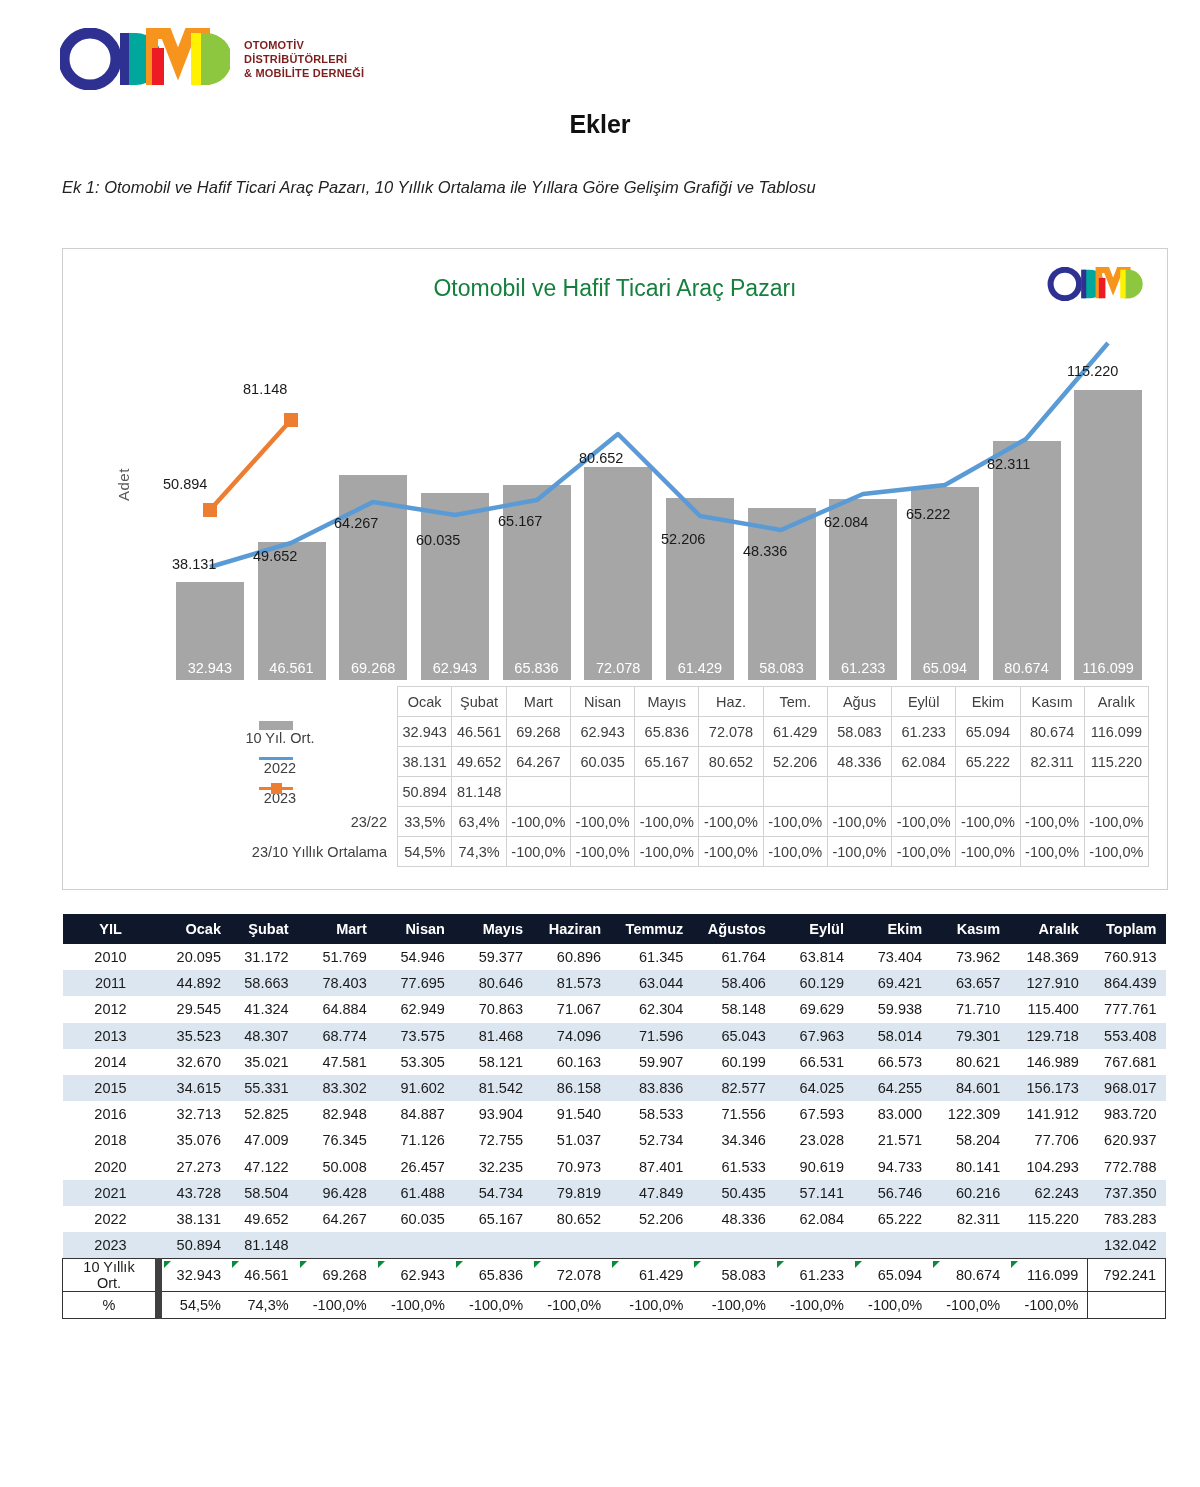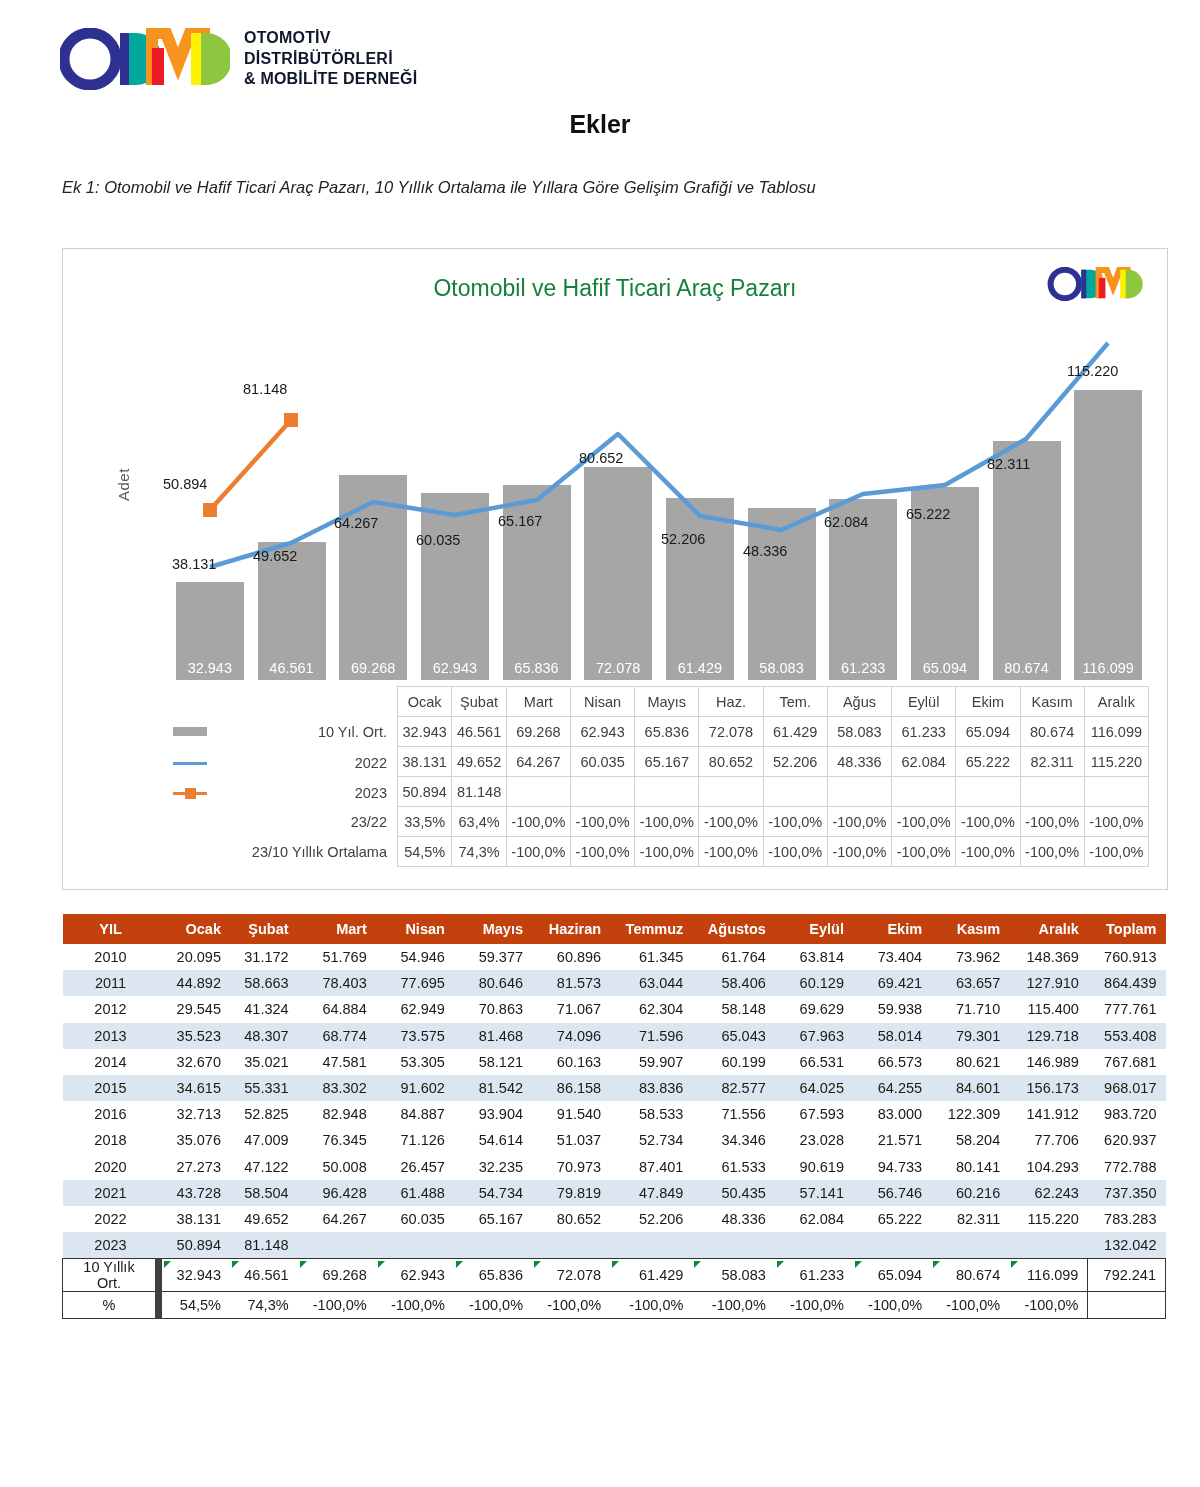--- a/index.html
+++ b/index.html
@@ -6,21 +6,21 @@
   body{
     width:1200px;height:1487px;background:#ffffff;
     font-family:"Liberation Sans", sans-serif;color:#1a1a1a;
     -webkit-font-smoothing:antialiased;
   }
   .page{position:relative;width:1200px;height:1487px;overflow:hidden;}
 
   
   .brand{position:absolute;left:60px;top:28px;display:flex;align-items:center;gap:14px;}
   .logo-svg{display:block;}
-  .brand-text{font-family:"Liberation Sans",sans-serif;font-weight:bold;font-size:16px;line-height:1.28;color:#0f172a;letter-spacing:.2px;}
+  .brand-text{font-family:"Liberation Sans",sans-serif;font-weight:bold;font-size:11px;line-height:1.28;color:#7f1d1d;letter-spacing:.2px;}
   .brand-text div{white-space:nowrap;}
 
   .doc-title{position:absolute;left:0;right:0;top:110px;text-align:center;font-size:25px;font-weight:bold;color:#111;}
   .doc-sub{position:absolute;left:62px;top:175px;width:1010px;font-style:italic;font-size:16.5px;line-height:1.5;color:#222;}
 
   
   .chart-card{position:absolute;left:62px;top:248px;width:1104px;height:640px;border:1px solid #cfcfcf;background:#fff;}
   .chart-title{position:absolute;left:0;right:0;top:26px;text-align:center;font-size:23px;color:#15803d;}
   .mini-logo{position:absolute;right:20px;top:18px;}
   .y-axis-label{position:absolute;left:52px;top:252px;transform:rotate(-90deg);transform-origin:left top;font-size:15px;color:#5a5a5a;letter-spacing:.5px;}
@@ -37,25 +37,25 @@
   
   .mini-table{position:absolute;left:106px;top:437px;width:980px;border-collapse:collapse;font-size:14.5px;color:#404040;}
   .mini-table td{border:1px solid #d2d2d2;height:29px;padding:0 4px;text-align:center;white-space:nowrap;}
   .mini-table td.lead{width:214px;text-align:right;padding-right:10px;border-left:none;border-top:none;border-bottom:none;position:relative;}
   .mini-table tr.head td.lead{border:none;}
   .mini-table tr.head td{font-size:14.5px;color:#3f3f3f;}
   .swatch-bar{display:inline-block;width:34px;height:9px;background:#a6a6a6;vertical-align:middle;margin-right:8px;}
   .swatch-line{display:inline-block;width:34px;height:3px;background:#5b9bd5;vertical-align:middle;margin-right:8px;}
   .swatch-line2{display:inline-block;width:34px;height:3px;background:#ed7d31;vertical-align:middle;margin-right:8px;position:relative;}
   .swatch-line2::after{content:"";position:absolute;left:12px;top:-4px;width:11px;height:11px;background:#ed7d31;}
-  .lead-inner{display:inline-flex;align-items:center;justify-content:space-between;width:100%;}
+  .lead-inner{display:inline-flex;align-items:center;justify-content:flex-end;width:100%;flex-direction:column;}
 
   
   .main-table{position:absolute;left:62px;top:914px;width:1104px;border-collapse:collapse;font-size:14.5px;}
-  .main-table th{background:#c2410c;color:#fff;font-weight:bold;height:30px;text-align:right;padding:0 9px;font-size:14.5px;}
+  .main-table th{background:#0f172a;color:#fff;font-weight:bold;height:30px;text-align:right;padding:0 9px;font-size:14.5px;}
   .main-table th.first{text-align:center;}
   .main-table td{height:26.2px;padding:0 9px;text-align:right;color:#1a1a1a;border:none;}
   .main-table td.first{text-align:center;}
   .main-table td.total{font-weight:normal;}
   .main-table tr.alt td{background:#dce6f1;}
   .main-table tr.plain td{background:#ffffff;}
   .main-table tr.avg td{background:#ffffff;border-top:1px solid #333;border-bottom:1px solid #333;}
   .main-table tr.pct td{background:#ffffff;border-bottom:1px solid #333;}
   .main-table tr.avg td.first,.main-table tr.pct td.first{border-right:7px solid #404040;}
   .main-table tr.avg td.first{border-left:1px solid #333;}
@@ -429,21 +429,21 @@
           <td>122.309</td>
           <td>141.912</td>
           <td class="total">983.720</td>
         </tr>
         <tr class="plain">
           <td class="first">2018</td>
           <td>35.076</td>
           <td>47.009</td>
           <td>76.345</td>
           <td>71.126</td>
-          <td>54.614</td>
+          <td>72.755</td>
           <td>51.037</td>
           <td>52.734</td>
           <td>34.346</td>
           <td>23.028</td>
           <td>21.571</td>
           <td>58.204</td>
           <td>77.706</td>
           <td class="total">620.937</td>
         </tr>
         <tr class="plain">

